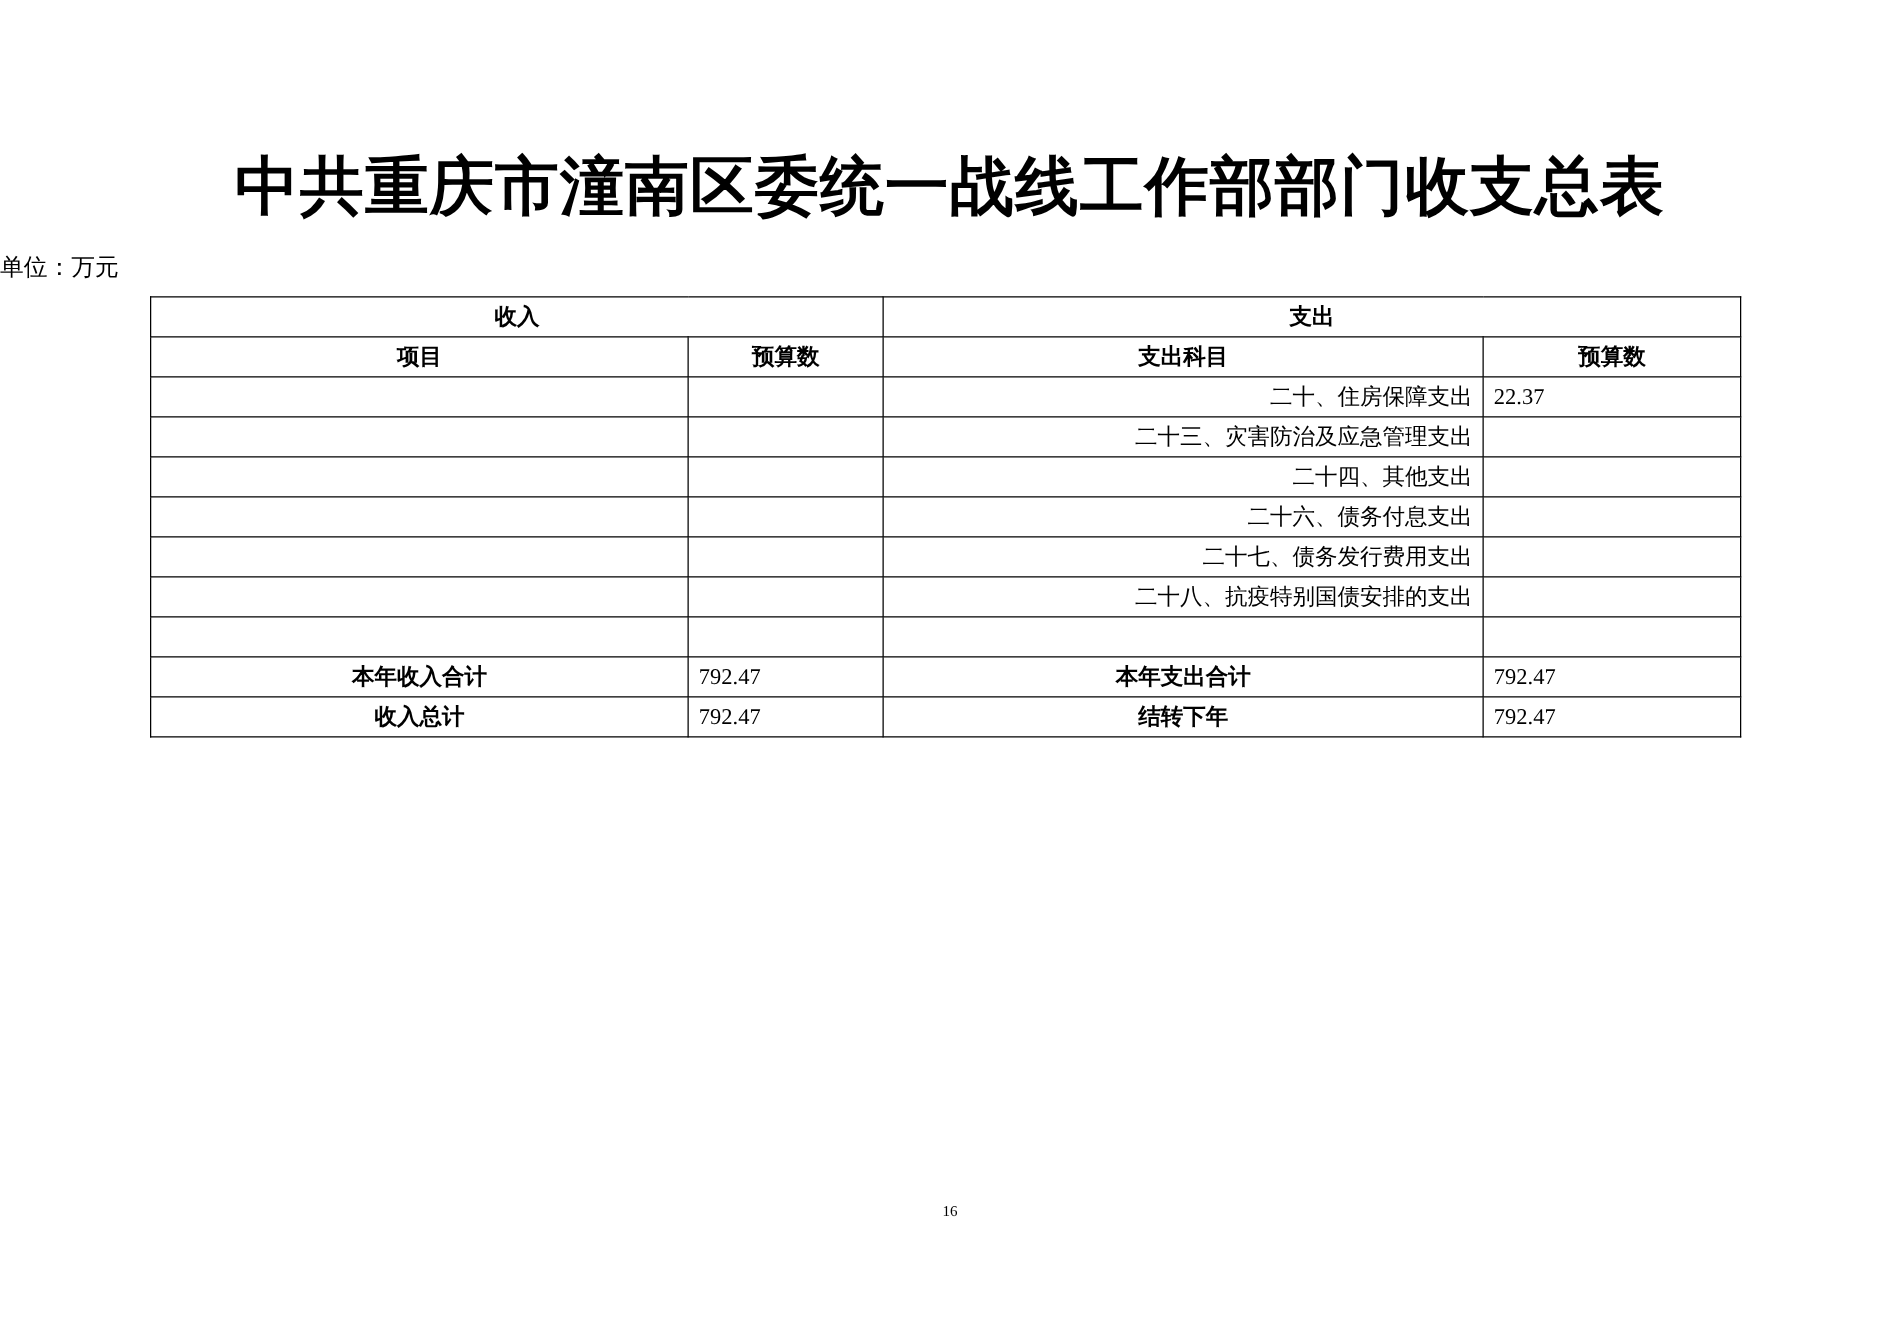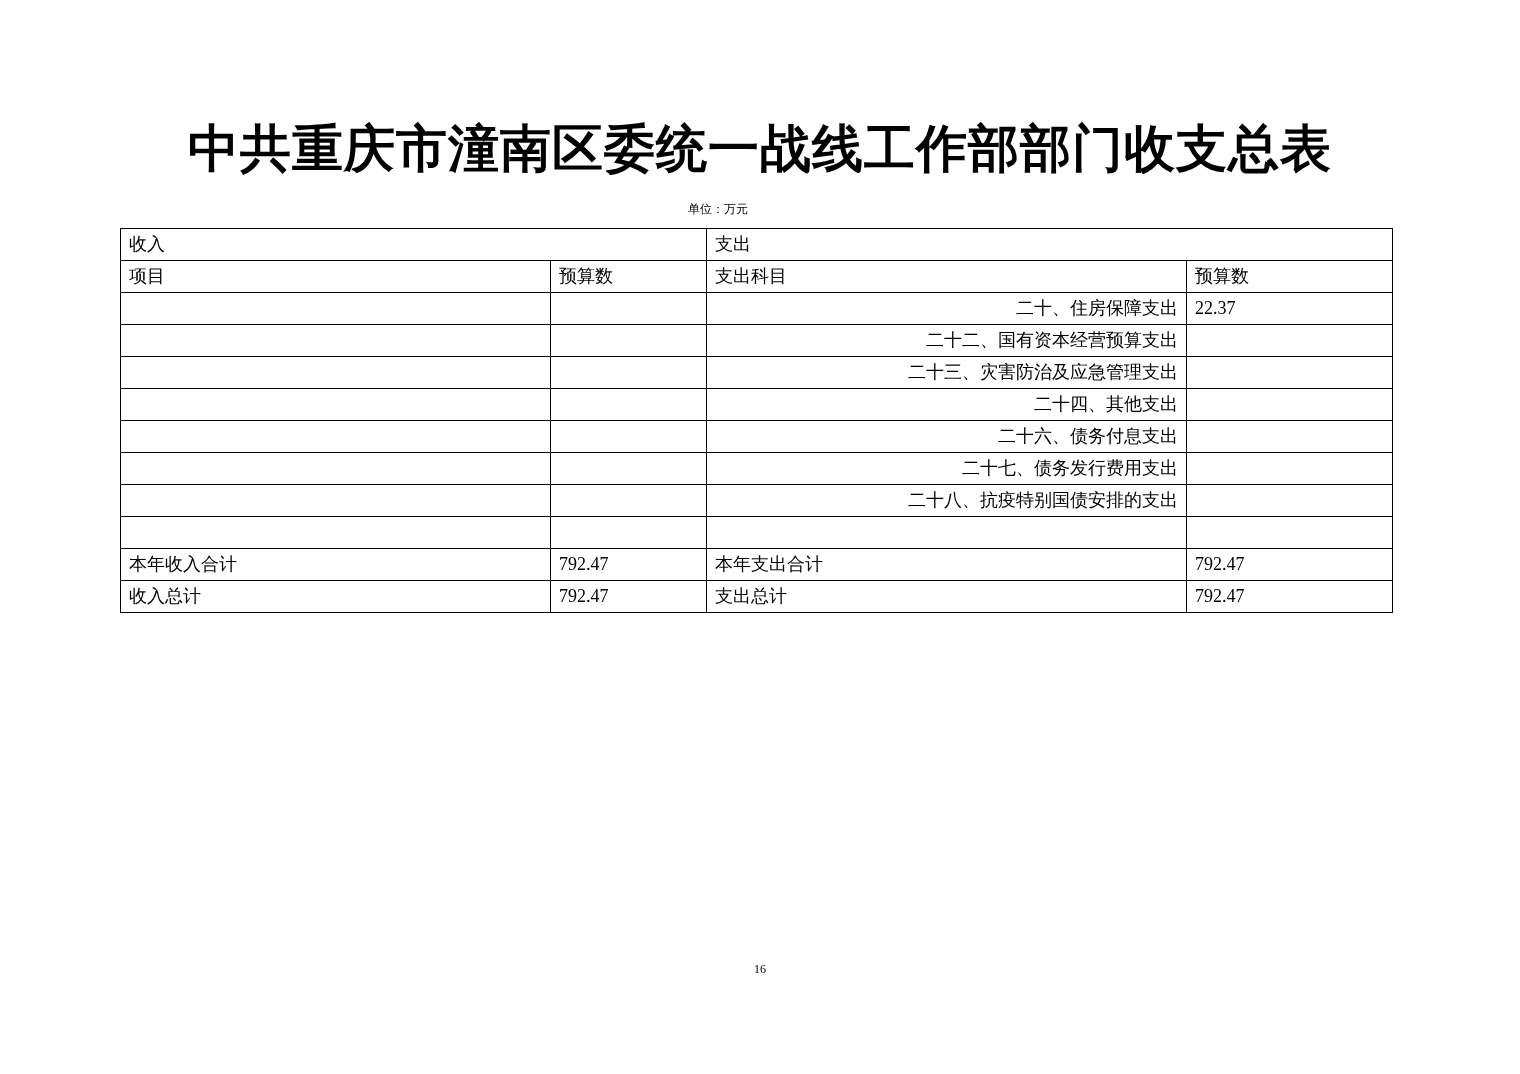--- a/index.html
+++ b/index.html
@@ -25,22 +25,22 @@
     font-family: "Liberation Sans", sans-serif;
     font-weight: bold;
     font-size: 51px;
     letter-spacing: 1px;
     margin: 0;
     padding-top: 118px;
     line-height: 1.2;
     white-space: nowrap;
   }
   .unit-line {
-    text-align: center;
-    font-size: 12px;
+    text-align: left;
+    font-size: 19px;
     margin: 0;
     padding-right: 84px;
     padding-top: 22px;
   }
   .table-wrap {
     padding: 10px 128px 0 120px;
   }
   table.budget {
     border-collapse: collapse;
     width: 1272px;
@@ -49,21 +49,21 @@
   }
   table.budget td {
     border: 1px solid #000000;
     height: 31px;
     padding: 0 8px;
     vertical-align: middle;
     line-height: 1.15;
     overflow: hidden;
     white-space: nowrap;
   }
-  .c-center { text-align: left; }
+  .c-center { text-align: center; font-weight: bold; }
   .c-left { text-align: right; }
   .c-right { text-align: left; }
   .col-item { width: 430px; }
   .col-num { width: 156px; }
   .col-exp { width: 480px; }
   .col-num2 { width: 206px; }
   .empty-row td { height: 31px; }
   .page-number {
     position: absolute;
     left: 0;
@@ -104,26 +104,20 @@
 
         <tr>
           <td class="c-left"></td>
           <td class="c-right"></td>
           <td class="c-left">二十、住房保障支出</td>
           <td class="c-right">22.37</td>
         </tr>
         <tr>
           <td class="c-left"></td>
           <td class="c-right"></td>
-          <td class="c-left">二十二、国有资本经营预算支出</td>
-          <td class="c-right"></td>
-        </tr>
-        <tr>
-          <td class="c-left"></td>
-          <td class="c-right"></td>
           <td class="c-left">二十三、灾害防治及应急管理支出</td>
           <td class="c-right"></td>
         </tr>
         <tr>
           <td class="c-left"></td>
           <td class="c-right"></td>
           <td class="c-left">二十四、其他支出</td>
           <td class="c-right"></td>
         </tr>
         <tr>
@@ -153,21 +147,21 @@
 
         <tr>
           <td class="c-center">本年收入合计</td>
           <td class="c-right">792.47</td>
           <td class="c-center">本年支出合计</td>
           <td class="c-right">792.47</td>
         </tr>
         <tr>
           <td class="c-center">收入总计</td>
           <td class="c-right">792.47</td>
-          <td class="c-center">支出总计</td>
+          <td class="c-center">结转下年</td>
           <td class="c-right">792.47</td>
         </tr>
       </tbody>
     </table>
   </div>
 
   <div class="page-number">16</div>
 
 </div>
 

